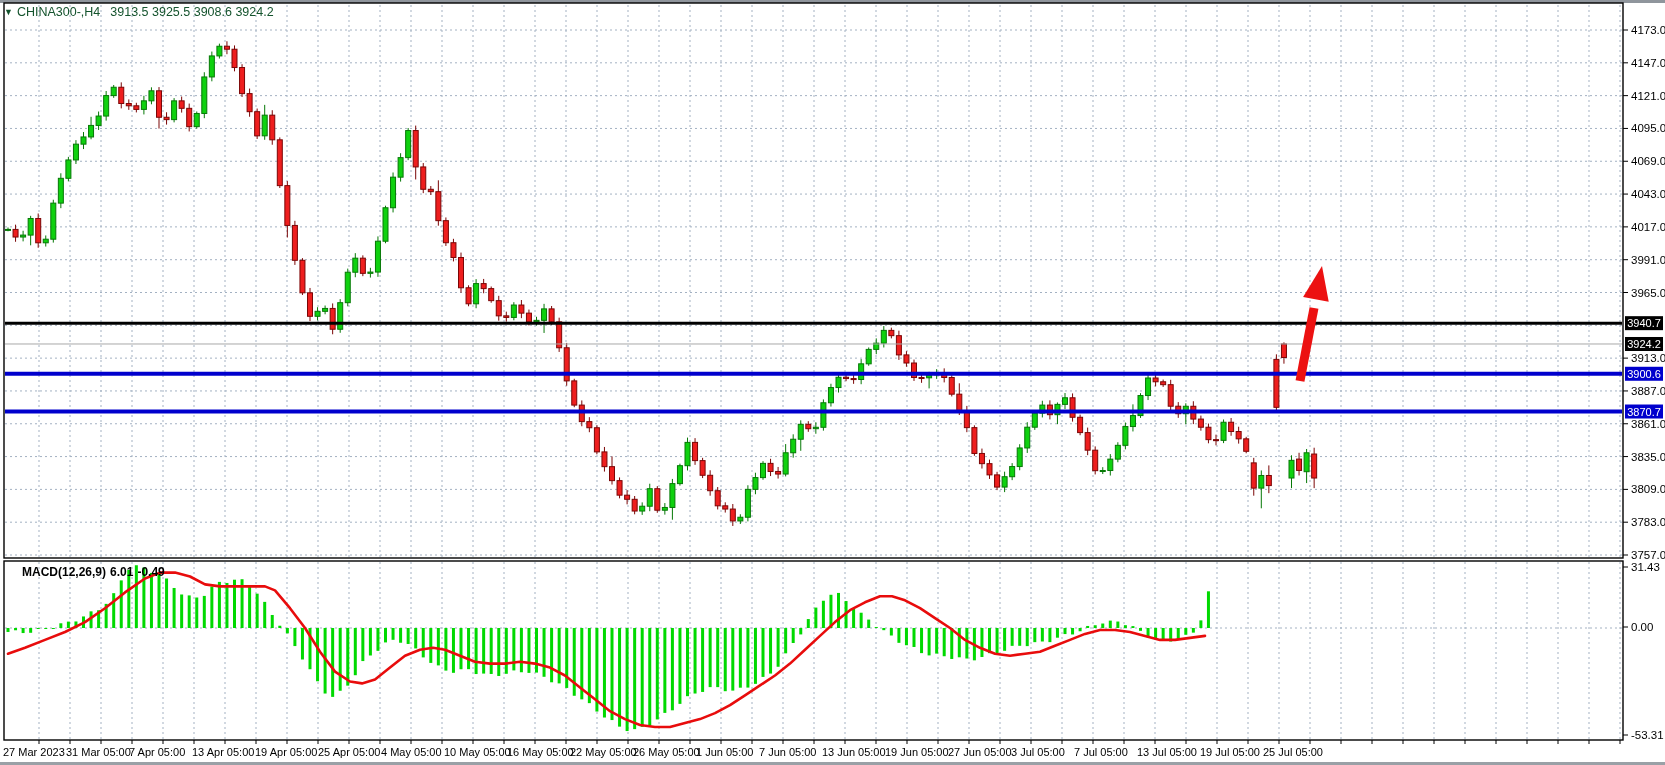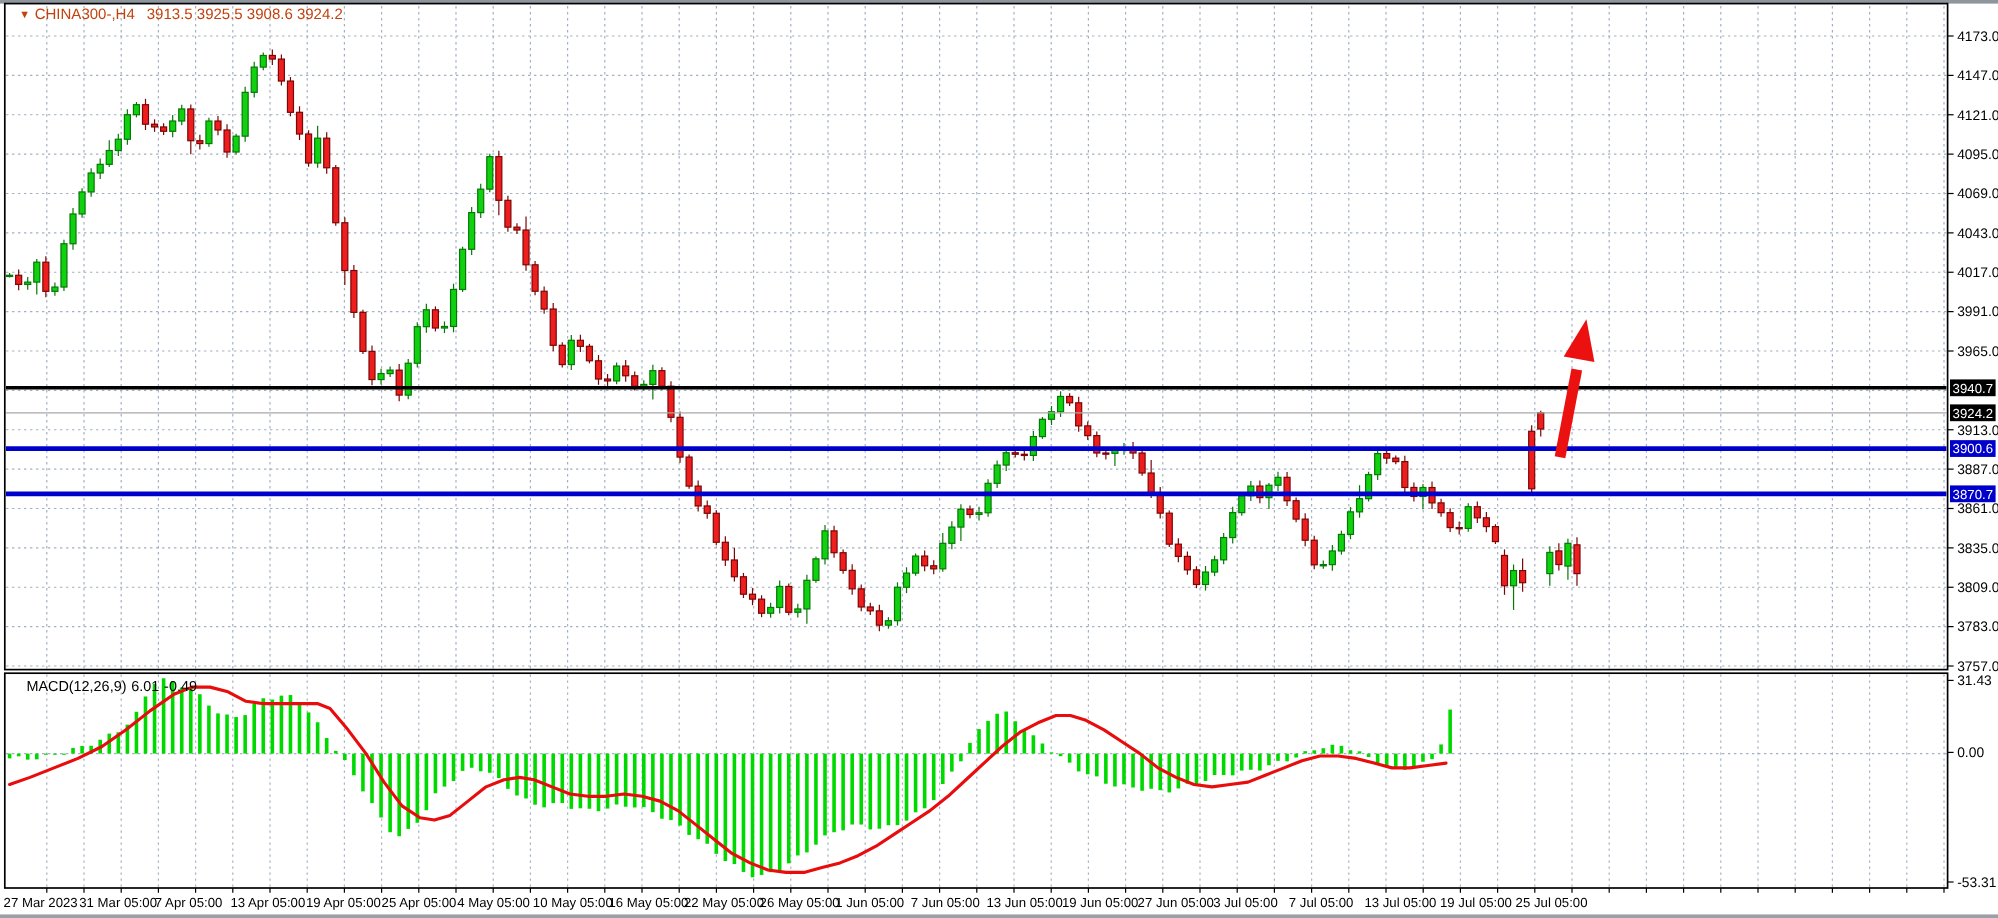--- a/index.html
+++ b/index.html
@@ -1,24 +1,24 @@
 <!DOCTYPE html>
 <html><head>
 <meta charset="utf-8">
 <style>
   html,body{margin:0;padding:0;background:#ffffff;}
   .mt4-window{position:relative;width:1665px;height:765px;background:#ffffff;overflow:hidden;
               font-family:"Liberation Sans",sans-serif;}
   .edge-top{position:absolute;left:0;top:0;width:1665px;height:3px;background:#8f959c;}
   .edge-bottom{position:absolute;left:0;top:762px;width:1665px;height:3px;background:#9aa0a6;}
   .chart-svg{position:absolute;left:0;top:0;}
-  .title-overlay{position:absolute;left:16px;top:5px;font-size:12.5px;color:#c2410c;white-space:nowrap;}
+  .title-overlay{position:absolute;left:4px;top:5px;font-size:12.5px;color:#14532d;white-space:nowrap;}
   .title-overlay .dd{font-size:9px;vertical-align:1px;margin-right:4px;}
   .title-overlay .sym{margin-right:10px;}
-  .macd-overlay{position:absolute;left:22px;top:565px;font-size:12px;color:#000;white-space:nowrap;}
+  .macd-overlay{position:absolute;left:22px;top:565px;font-size:12px;color:#000;white-space:nowrap;font-weight:bold;}
   .macd-overlay span{margin-right:4px;}
 </style>
 </head>
 <body>
 
 <div class="mt4-window">
   <div class="edge-top"></div>
   <svg id="chart" class="chart-svg" width="1665" height="765">
       <g>
         <line x1="39" y1="5" x2="39" y2="557" stroke="#a3b1c2" stroke-width="1" stroke-dasharray="2,3"></line>

